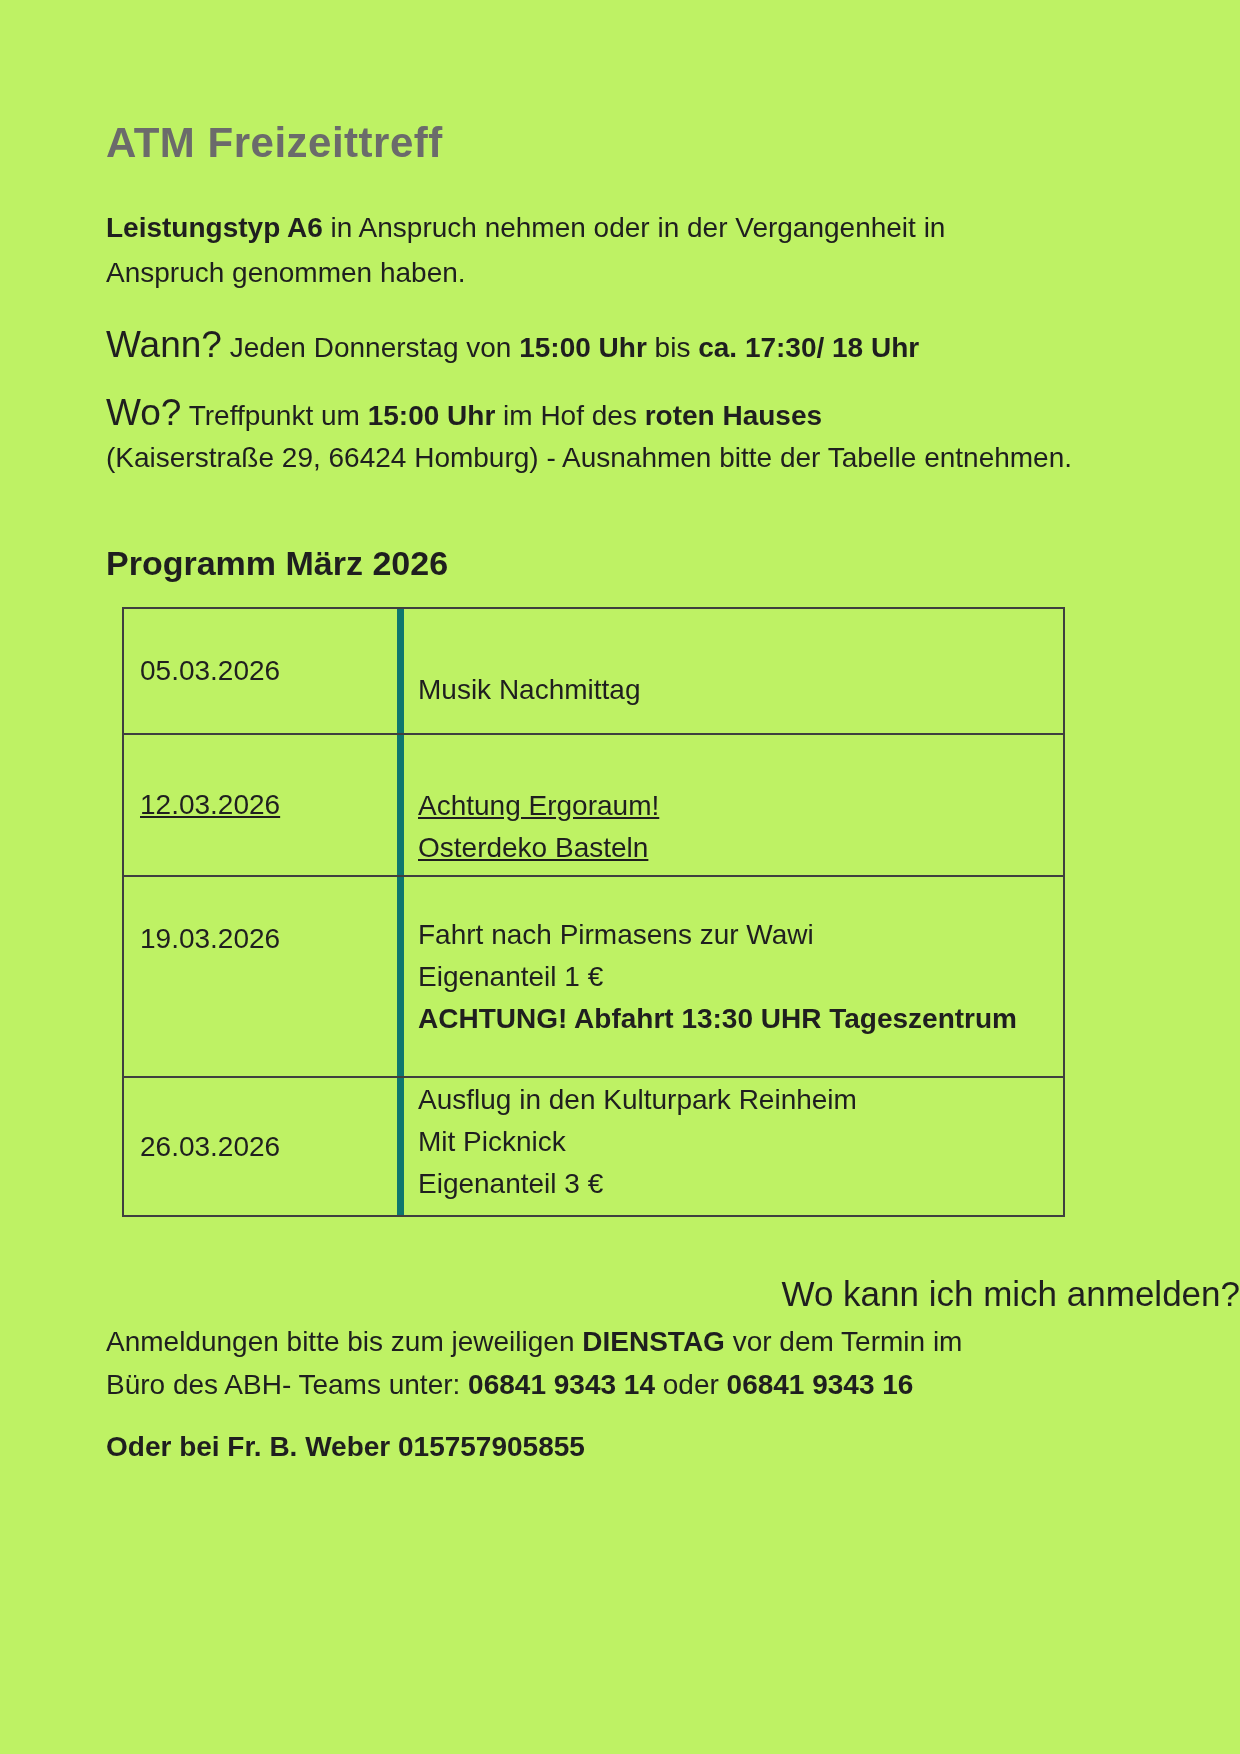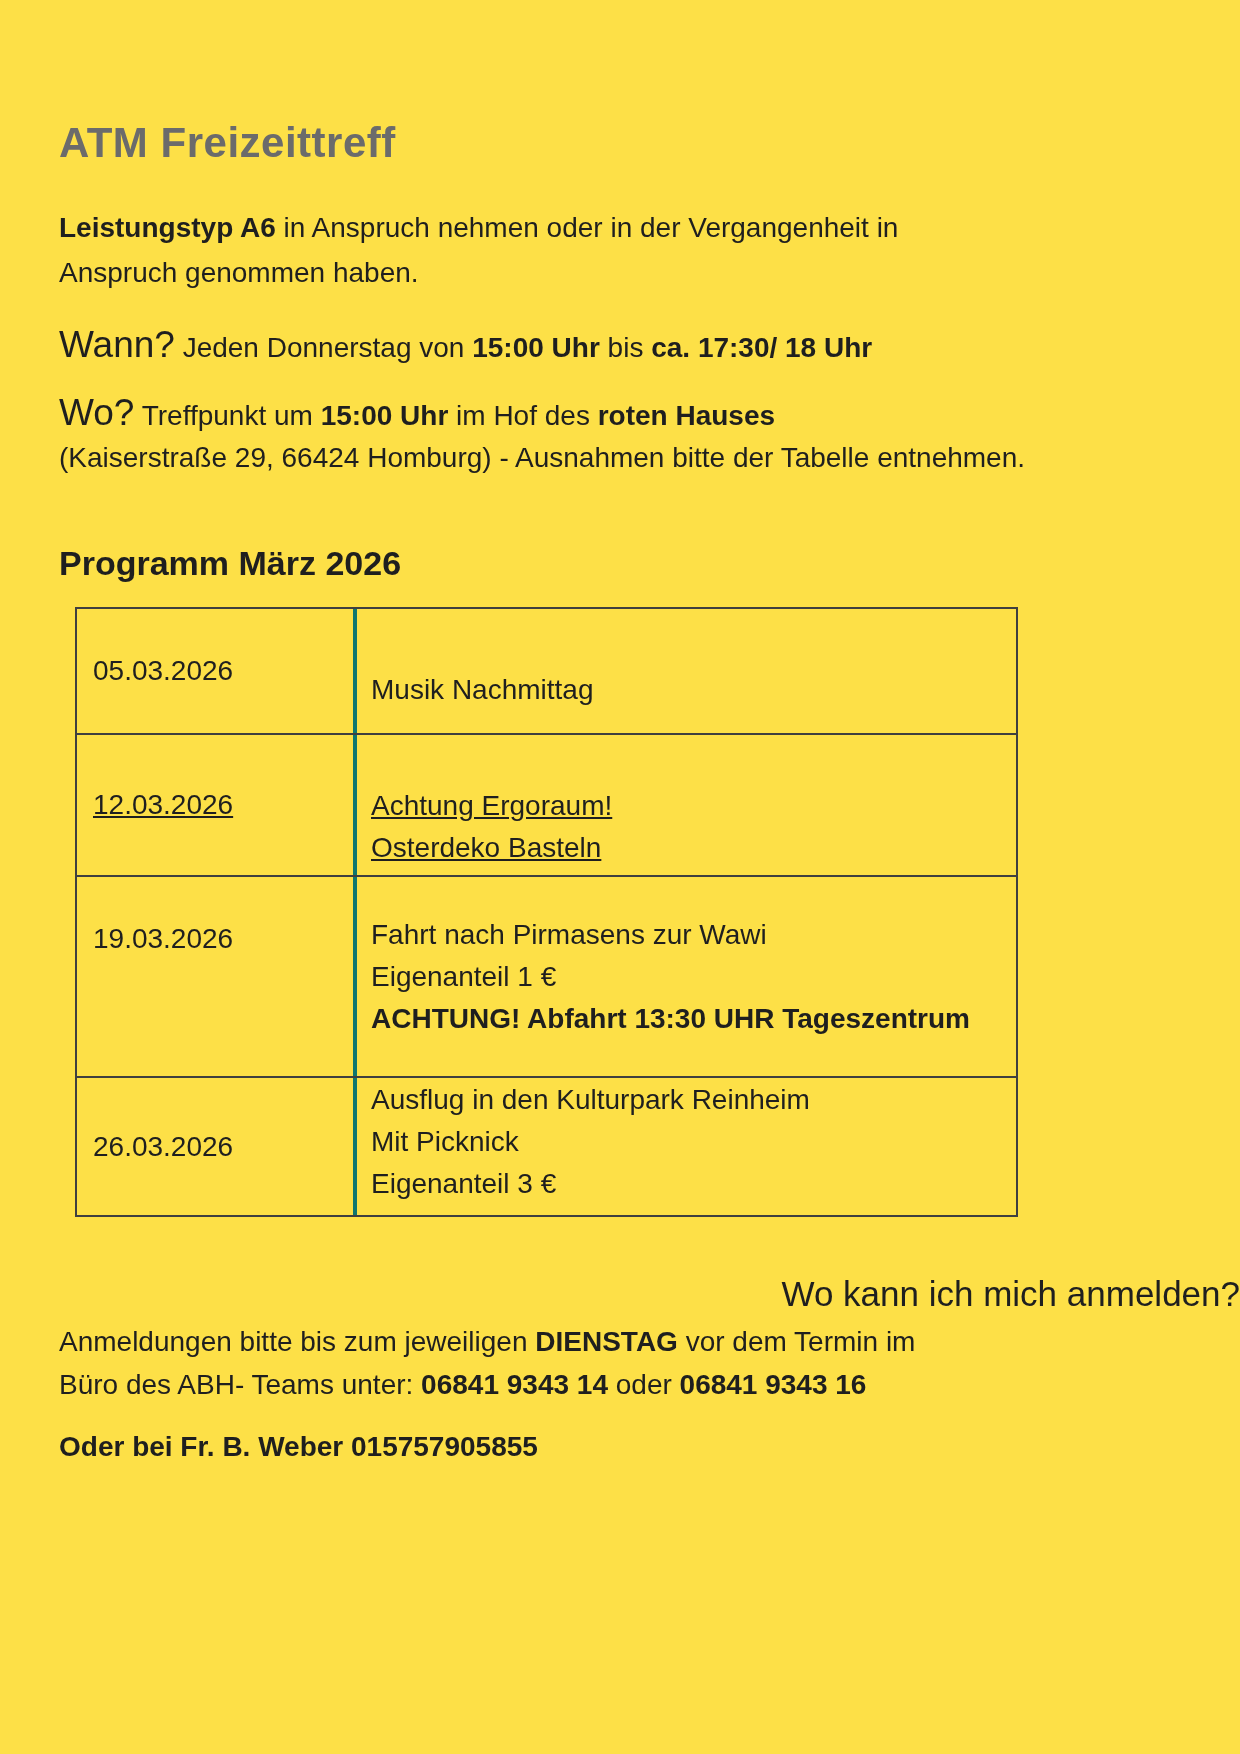--- a/index.html
+++ b/index.html
@@ -1,24 +1,24 @@
 <!DOCTYPE html>
 <html><head>
 <meta charset="utf-8">
 <style>
   html,body{margin:0;padding:0;background:#ffffff;}
   .page{
     position:relative;
     width:1240px;height:1754px;
-    background:#fde047;
+    background:#bef264;
     font-family:"Liberation Sans", sans-serif;
     color:#1f1f1f;
     overflow:hidden;
     box-sizing:border-box;
-    padding-left:59px;
+    padding-left:106px;
   }
   .title{
     margin:118px 0 0 0;
     font-size:42px;line-height:50px;
     font-weight:bold;
     color:#6b6b6b;
     letter-spacing:0.5px;
   }
   .textblock{font-size:28px;}
   .line{white-space:nowrap;line-height:45px;height:45px;}
@@ -48,21 +48,21 @@
   .row-1{height:142px;text-decoration:underline;}
   .row-2{height:201px;}
   .row-3{height:139px;}
   .cell{
     box-sizing:border-box;
     display:flex;flex-direction:column;justify-content:center;
     font-size:28px;line-height:42px;
   }
   .date-cell{
     width:280px;flex:0 0 280px;
-    border-right:4px solid #0f766e;
+    border-right:7px solid #0f766e;
     padding-left:16px;
   }
   .content-cell{
     flex:1 1 auto;
     padding-left:14px;
     border-radius:26px;
   }
   .row-0 .content-cell{padding-top:38px;}
   .row-1 .content-cell{padding-top:44px;}
   .row-2 .date-cell{padding-bottom:76px;justify-content:center;}

